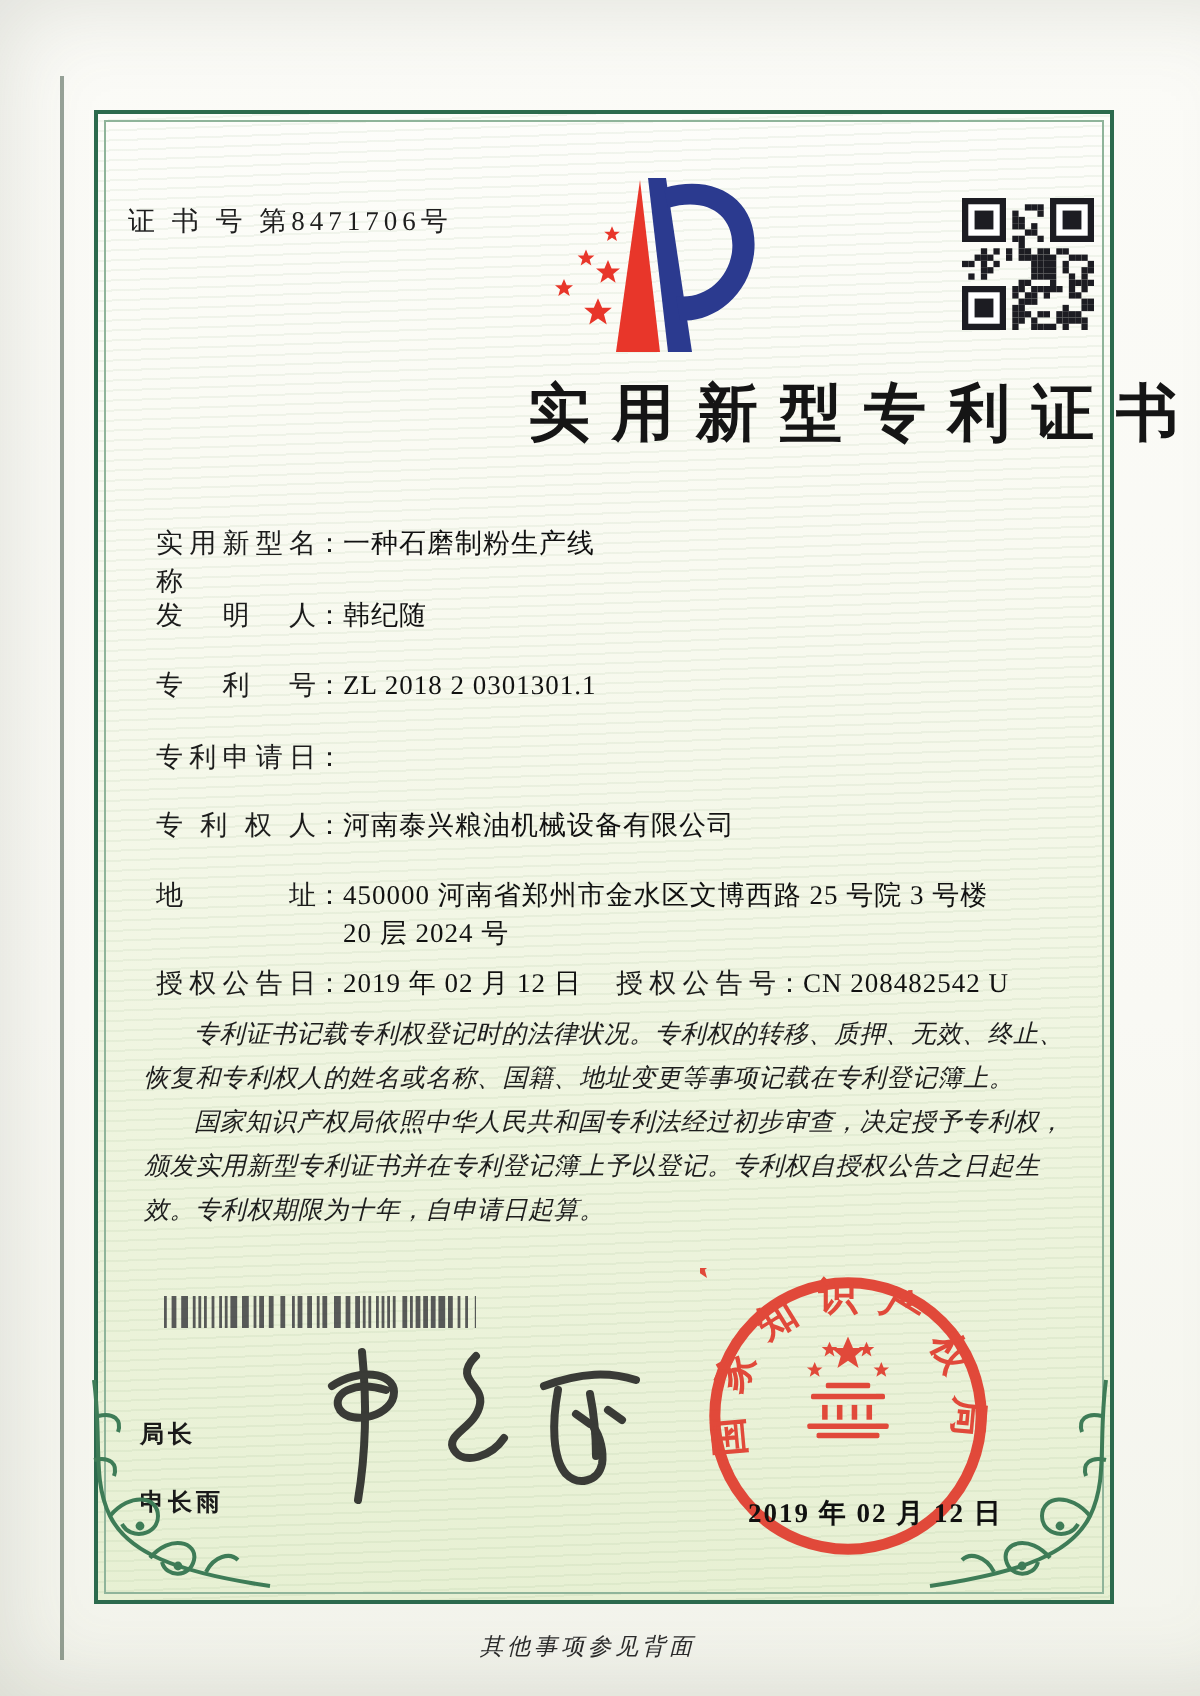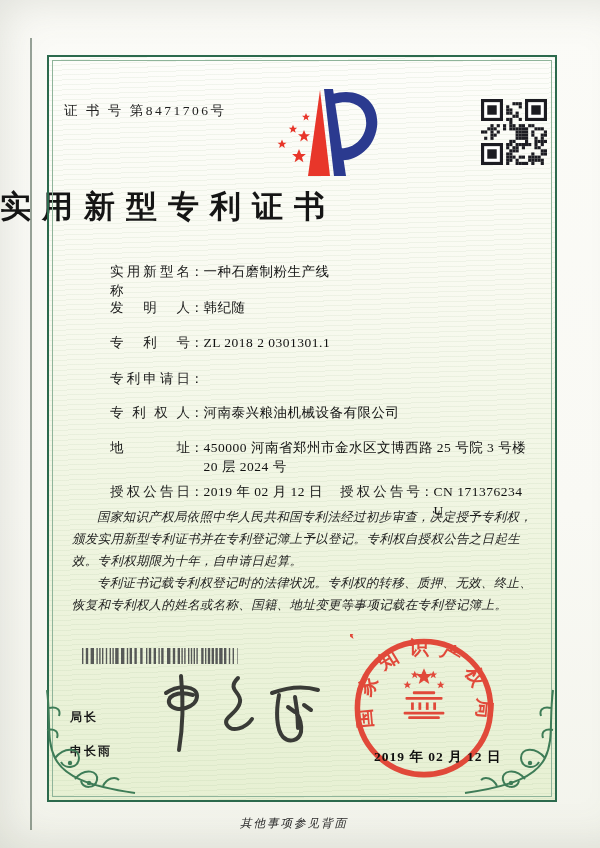--- a/index.html
+++ b/index.html
@@ -15,27 +15,27 @@
     background:repeating-linear-gradient(178deg,rgba(122,162,110,.09) 0 1px,transparent 1px 5px);
     pointer-events:none;}
   .border-outer{position:absolute;left:47px;top:55px;width:510px;height:747px;
     border:2.5px solid #2c6a4d;box-sizing:border-box;z-index:3;pointer-events:none;}
   .border-inner{position:absolute;inset:3px;border:1px solid #8fb49a;}
   .layer{position:absolute;inset:0;z-index:2;}
 
   .cert-number{position:absolute;left:64px;top:102px;font-size:13.5px;letter-spacing:2.5px;color:#1e1e1e;}
   .logo{position:absolute;left:268px;top:86px;width:112px;height:94px;}
   .qr{position:absolute;left:481px;top:99px;width:66px;height:66px;}
-  .title{position:absolute;left:0;top:186px;width:600px;text-align:left;
+  .title{position:absolute;left:0;top:186px;width:600px;text-align:right;
     font-size:31px;font-weight:bold;letter-spacing:11px;color:#151515;}
 
   .content{position:absolute;left:78px;top:0;width:452px;}
   .frow{position:absolute;left:0;width:452px;font-size:13.5px;line-height:19px;display:flex;}
   .flabel{display:inline-block;width:80px;text-align:justify;text-align-last:justify;
-    text-justify:inter-character;flex:none;color:#1c1c1c;margin-left:32px;}
+    text-justify:inter-character;flex:none;color:#1c1c1c;}
   .fsep{flex:none;color:#1c1c1c;}
   .fvalue{flex:1;color:#111;letter-spacing:.5px;}
   .pair2{position:absolute;left:230px;top:0;display:flex;width:222px;}
 
   .paras{position:absolute;left:72px;top:506px;width:462px;font-size:12.5px;line-height:22px;
     font-style:italic;color:#1d1d1d;letter-spacing:.3px;}
   .paras p{margin:0;text-indent:2em;}
 
   .barcode{position:absolute;left:82px;top:648px;width:156px;height:16px;opacity:.8;}
   .director{position:absolute;left:70px;top:700px;font-size:12px;font-weight:bold;
@@ -251,28 +251,28 @@
           <span class="fsep">：</span>
         <span class="fvalue" style="max-width:340px">450000  河南省郑州市金水区文博西路 25 号院 3 号楼 20 层 2024 号</span>
       </div>
       <div class="frow" style="top:482px">
         <span class="flabel">授权公告日</span>
           <span class="fsep">：</span>
         <span class="fvalue">2019 年 02 月 12 日</span>
         <span class="pair2">
           <span class="flabel">授权公告号</span>
             <span class="fsep">：</span>
-          <span class="fvalue">CN 171376234 U</span>
+          <span class="fvalue">CN 208482542 U</span>
         </span>
       </div>
     </div>
 
     <div class="paras">
+      <p>专利证书记载专利权登记时的法律状况。专利权的转移、质押、无效、终止、恢复和专利权人的姓名或名称、国籍、地址变更等事项记载在专利登记簿上。</p>
       <p>国家知识产权局依照中华人民共和国专利法经过初步审查，决定授予专利权，颁发实用新型专利证书并在专利登记簿上予以登记。专利权自授权公告之日起生效。专利权期限为十年，自申请日起算。</p>
-      <p>专利证书记载专利权登记时的法律状况。专利权的转移、质押、无效、终止、恢复和专利权人的姓名或名称、国籍、地址变更等事项记载在专利登记簿上。</p>
     </div>
 
     <div class="barcode">
       <svg id="barsvg" width="156" height="16" viewBox="0 0 156 16">
           <rect x="0" y="0" width="1.4" height="16" fill="#333338"></rect>
           <rect x="3.8" y="0" width="2.4" height="16" fill="#333338"></rect>
           <rect x="8.6" y="0" width="3.4" height="16" fill="#333338"></rect>
           <rect x="14.4" y="0" width="1.4" height="16" fill="#333338"></rect>
           <rect x="17.2" y="0" width="1.4" height="16" fill="#333338"></rect>
           <rect x="19.999999999999996" y="0" width="1.4" height="16" fill="#333338"></rect>

